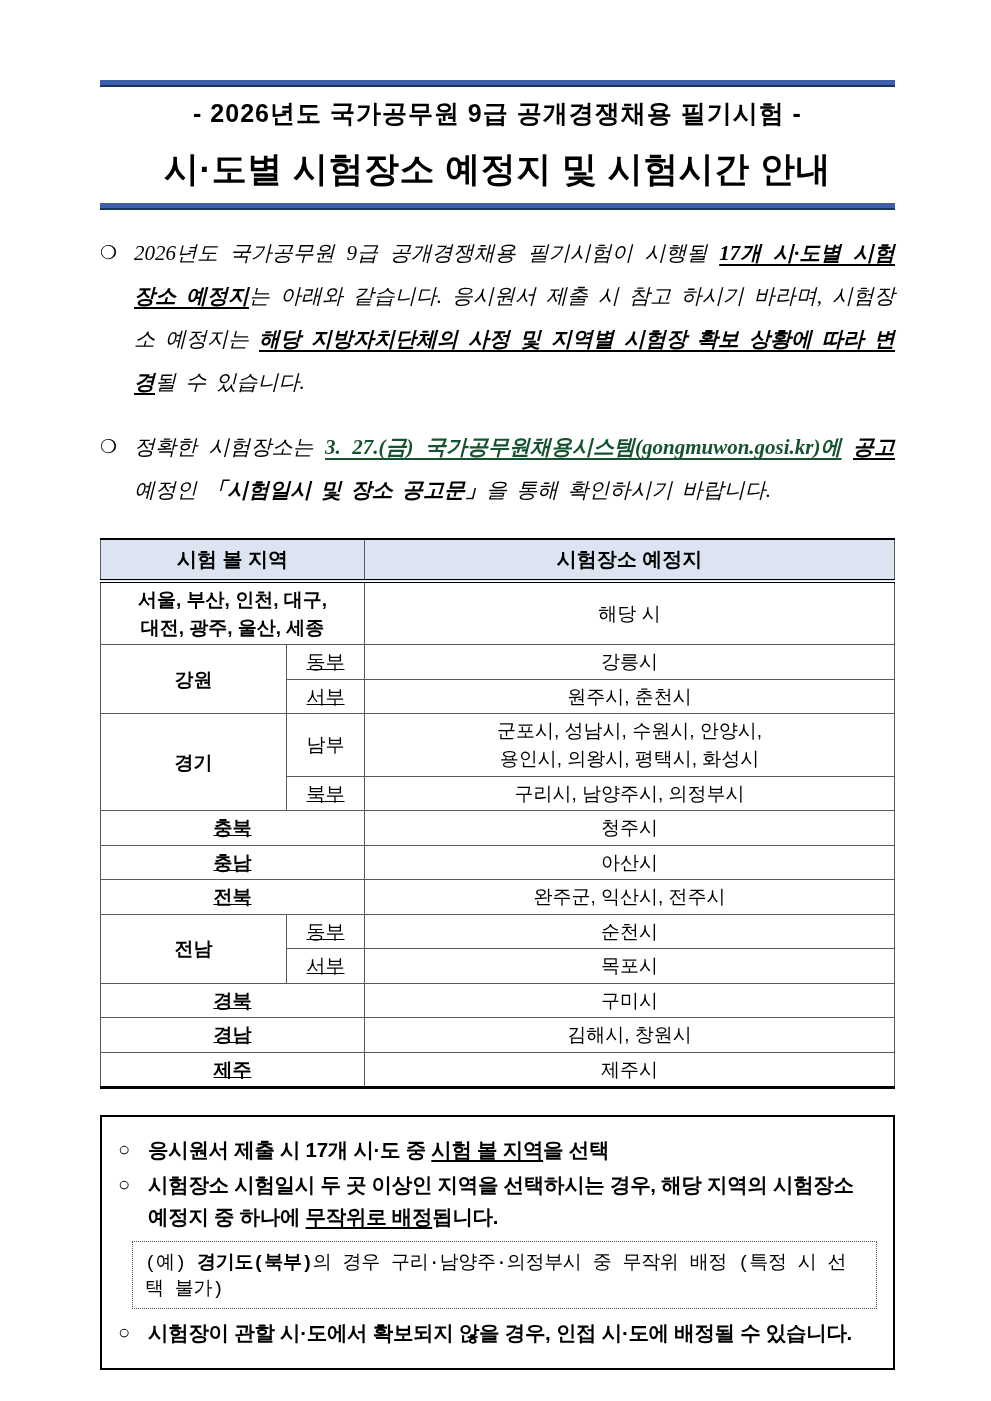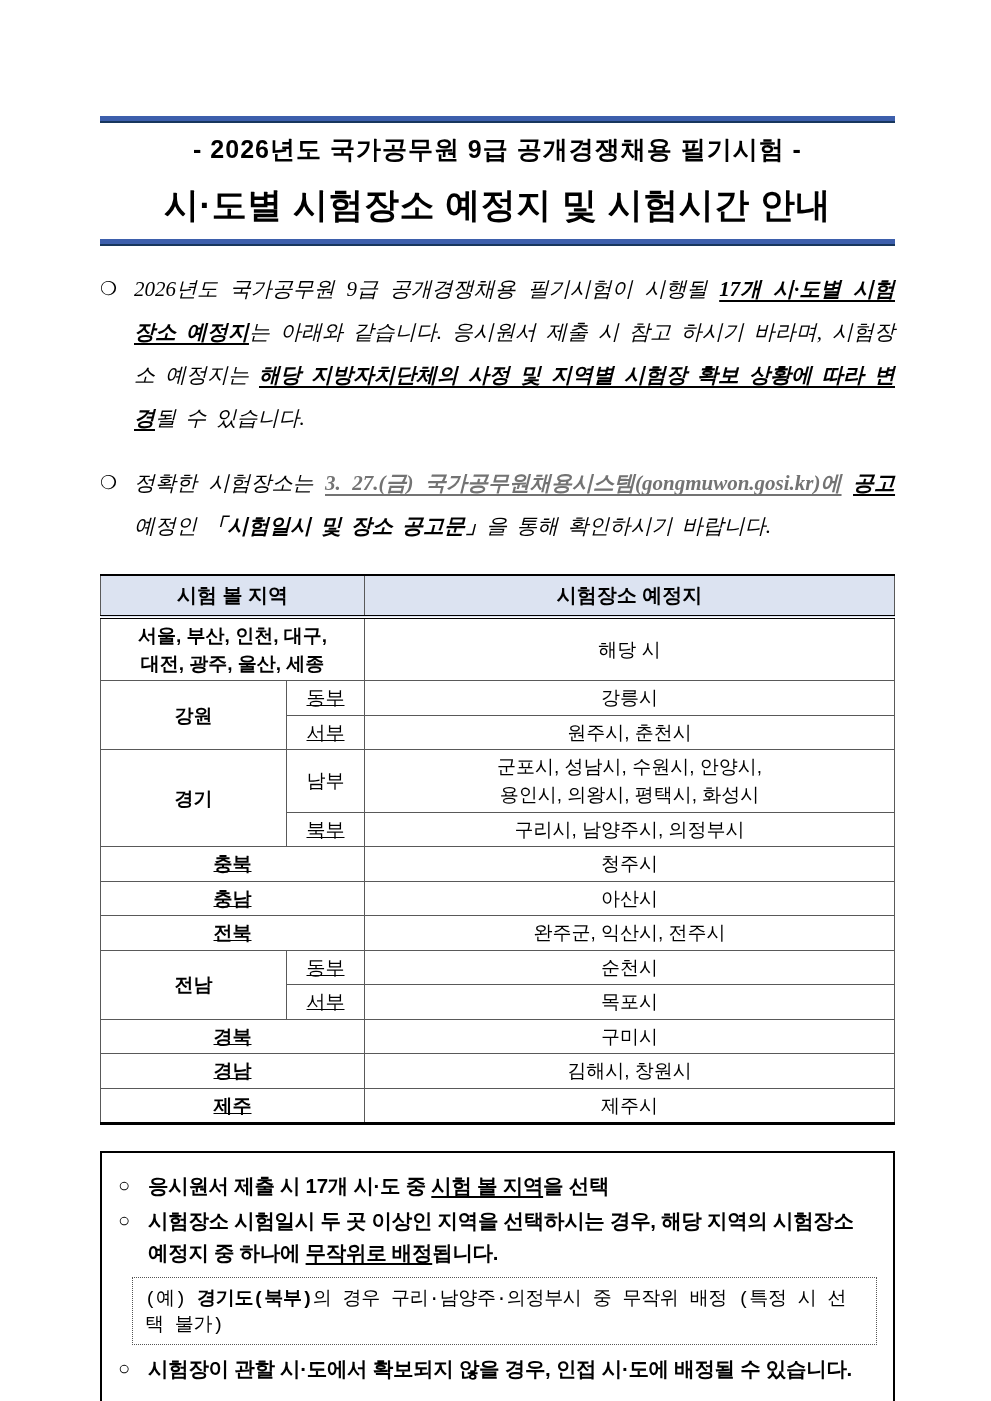--- a/index.html
+++ b/index.html
@@ -5,21 +5,21 @@
   * { margin: 0; padding: 0; box-sizing: border-box; }
   html, body { background: #ffffff; }
   body {
     width: 991px; height: 1401px;
     font-family: "Liberation Sans", sans-serif;
     color: #000;
     position: relative;
   }
   .page {
     width: 991px; height: 1401px;
-    padding: 116px 96px 0 100px;
+    padding: 80px 96px 0 100px;
     overflow: hidden;
   }
 
   
   .doc-header { text-align: center; }
   .rule {
     height: 2px;
     border-top: 5px solid #3D5FAC;
     border-bottom: 2px solid #17365D;
   }
@@ -57,21 +57,21 @@
   }
   .para .ptext { flex: 1 1 auto; text-align: justify; word-spacing: 4px; font-style: italic; }
   .bu {
     font-weight: 700;
     text-decoration: underline;
     text-underline-offset: 4px;
     text-decoration-thickness: 1.5px;
   }
   .b { font-weight: 700; margin-top: 44px; }
   .link-blue {
-    color: #737373;
+    color: #14532d;
     font-weight: 700;
     text-decoration: underline;
     text-underline-offset: 4px;
     text-decoration-thickness: 1.5px;
   }
 
   
   table.venues {
     margin-top: 26px;
     width: 795px;

